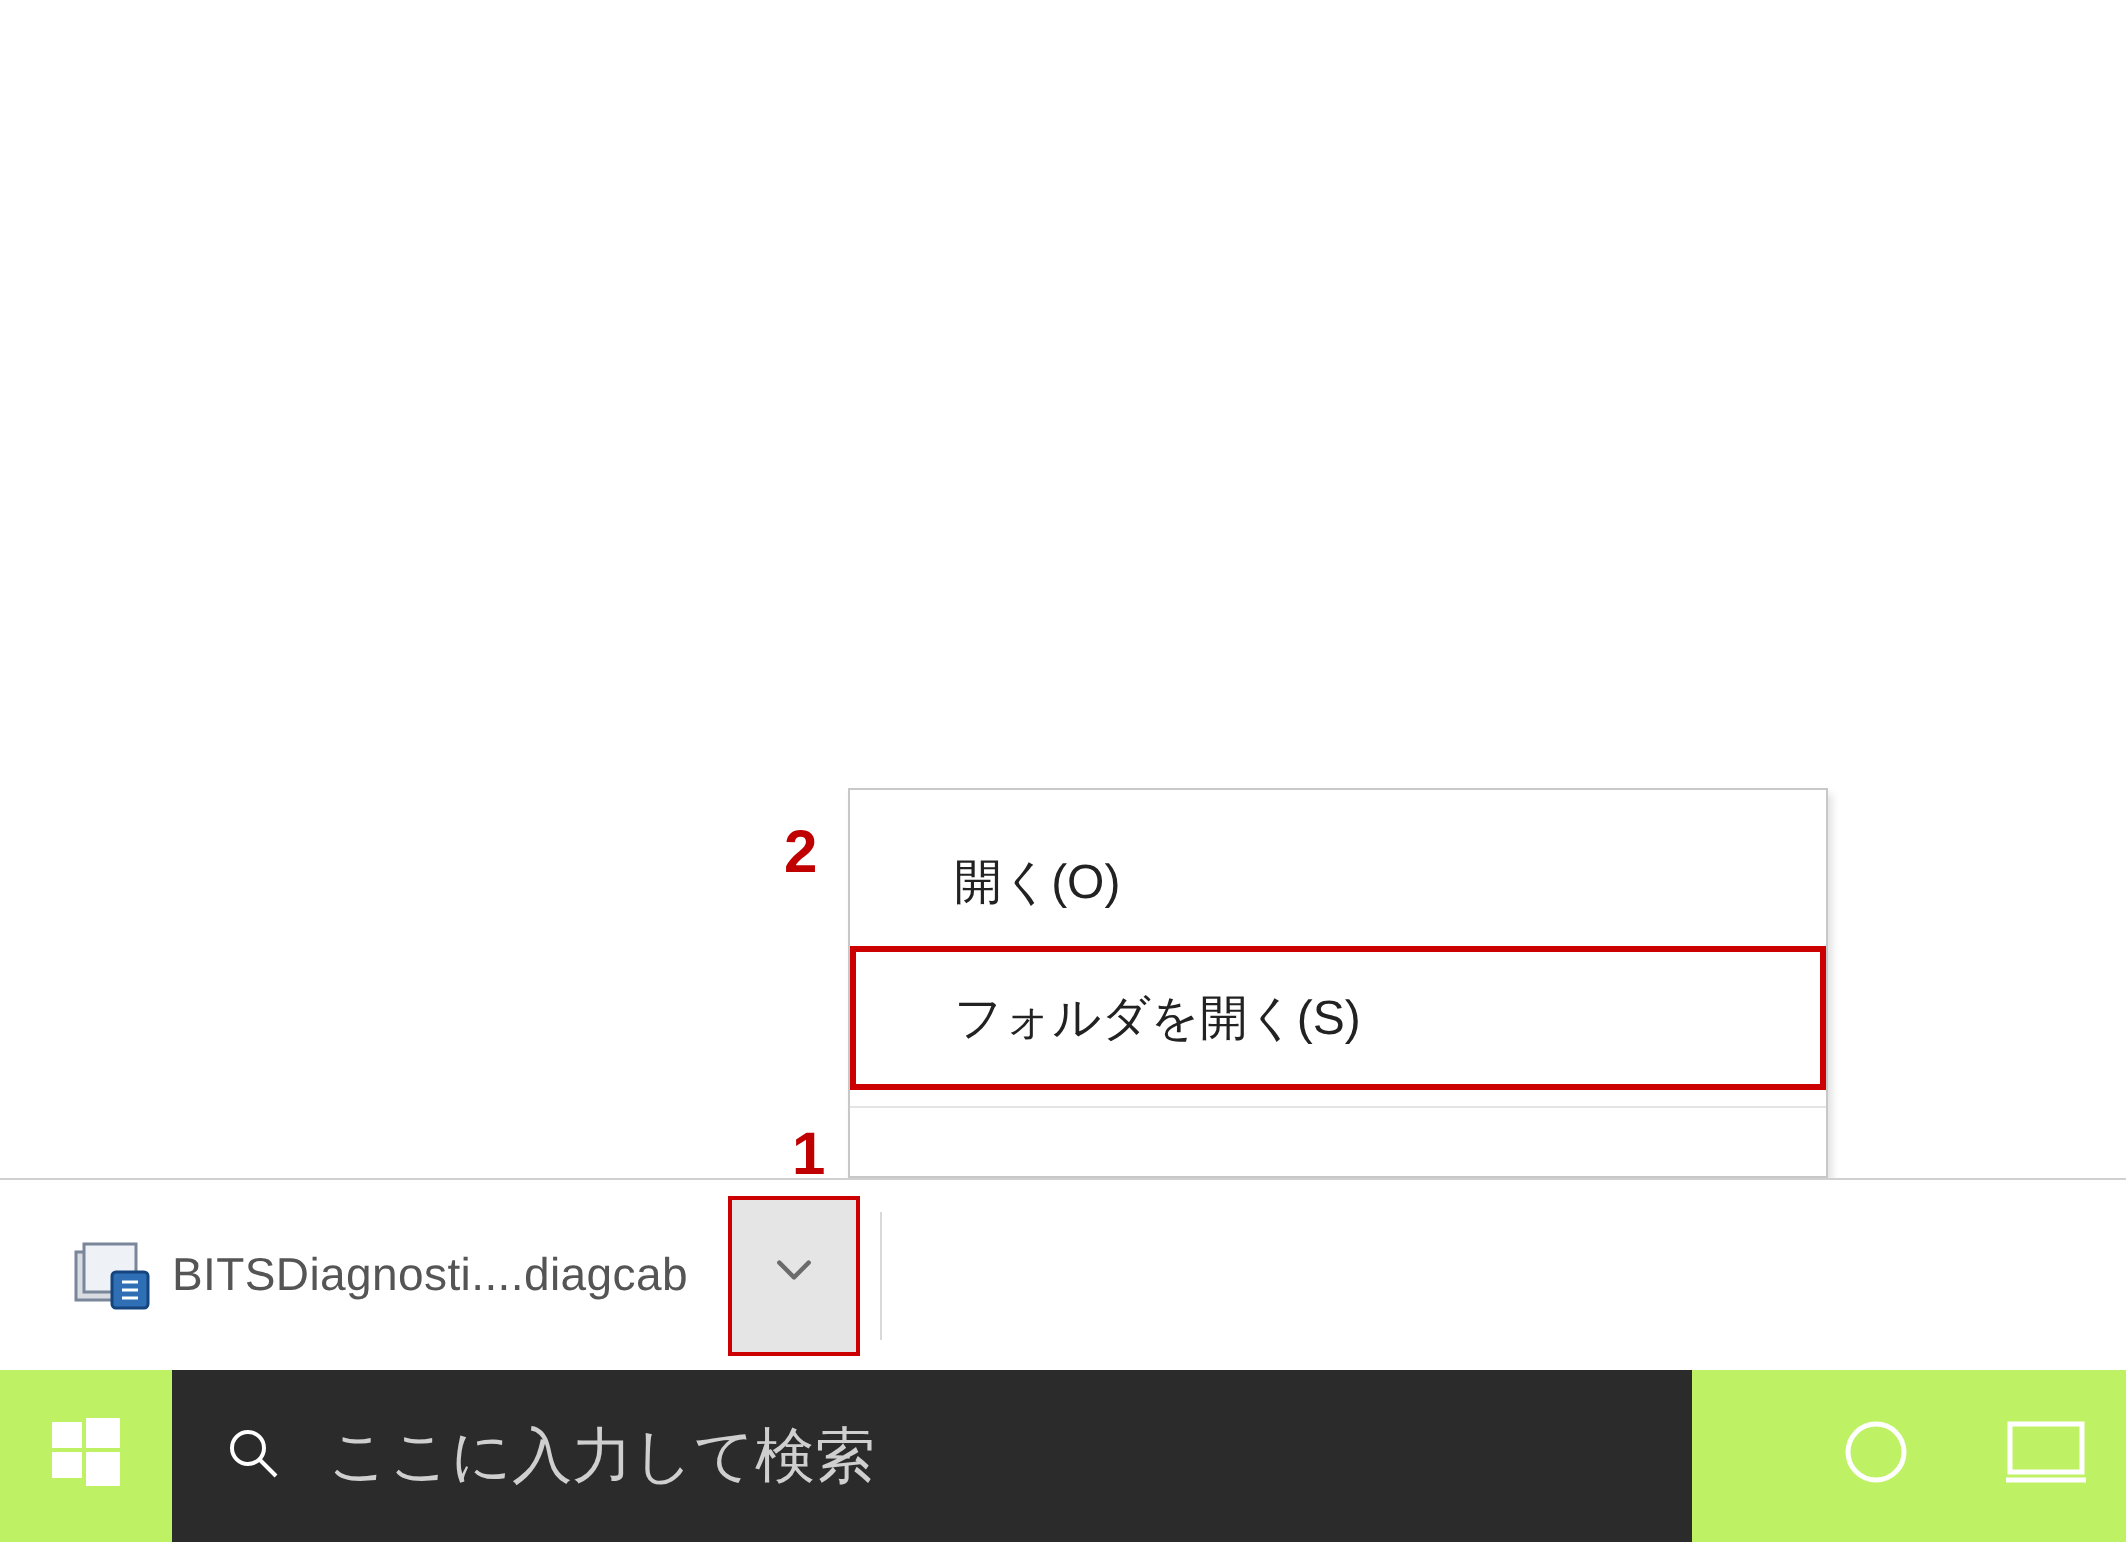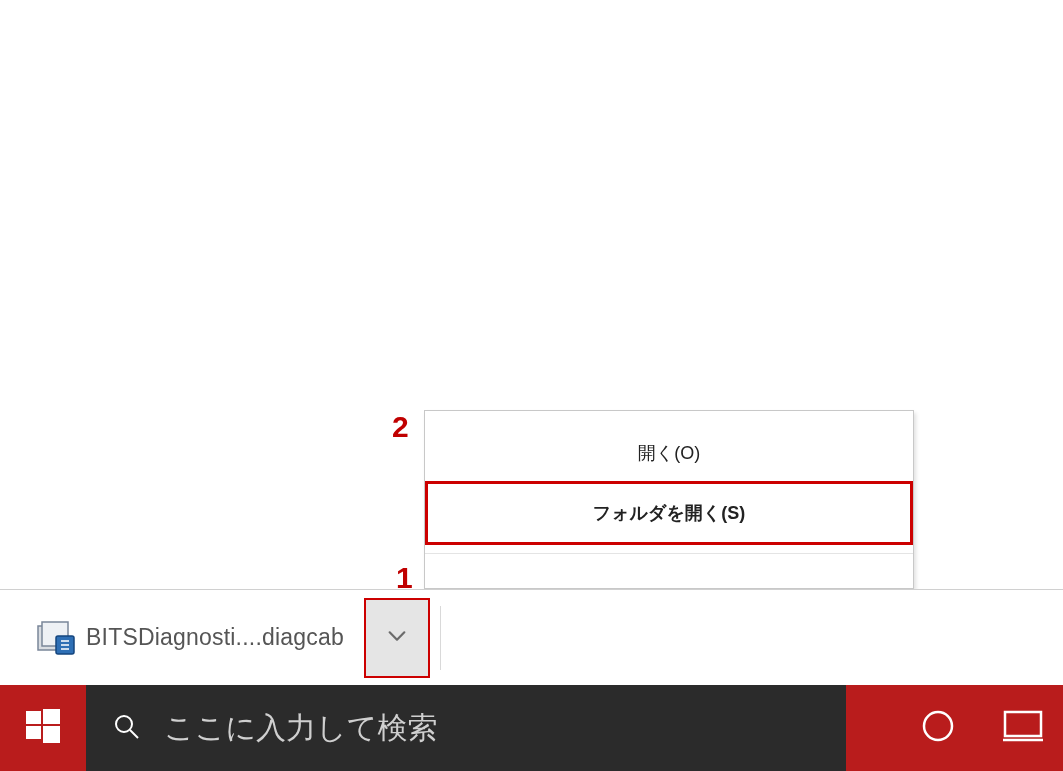--- a/index.html
+++ b/index.html
@@ -60,36 +60,35 @@
       left: 424px;
       bottom: 182px;           
       width: 490px;
       background: #fff;
       border: 1px solid #c8c8c8;
       box-shadow: 2px 3px 4px rgba(0,0,0,0.12);
       padding: 16px 0 26px 0;
     }
     .ctx-item {
       padding: 14px 52px;
-      font-size: 18px;
+      font-size: 24px;
       color: #222;
       cursor: pointer;
       white-space: nowrap;
-      text-align: center;
     }
     .ctx-item.disabled { color: #8c8c8c; cursor: default; }
-    .ctx-item.hl { outline: 3px solid #cc0000; outline-offset: -1px; margin: 4px 2px; padding: 18px 50px; font-weight: bold; }
+    .ctx-item.hl { outline: 3px solid #cc0000; outline-offset: -1px; margin: 4px 2px; padding: 18px 50px; }
     .ctx-divider { height: 1px; background: #e4e4e4; margin: 10px 0 8px 0; }
 
     
     .taskbar {
       position: absolute;
       left: 0; right: 0; bottom: 0;
       height: 86px;
-      background: #b91c1c;
+      background: #bef264;
       display: flex;
       align-items: stretch;
       color: #fff;
     }
     .tb-btn { display: flex; align-items: center; justify-content: center; cursor: pointer; }
     .start-btn { width: 86px; }
     .start-btn svg { width: 34px; height: 34px; fill: #fff; }
 
     .search-box {
       flex: 0 0 760px;

